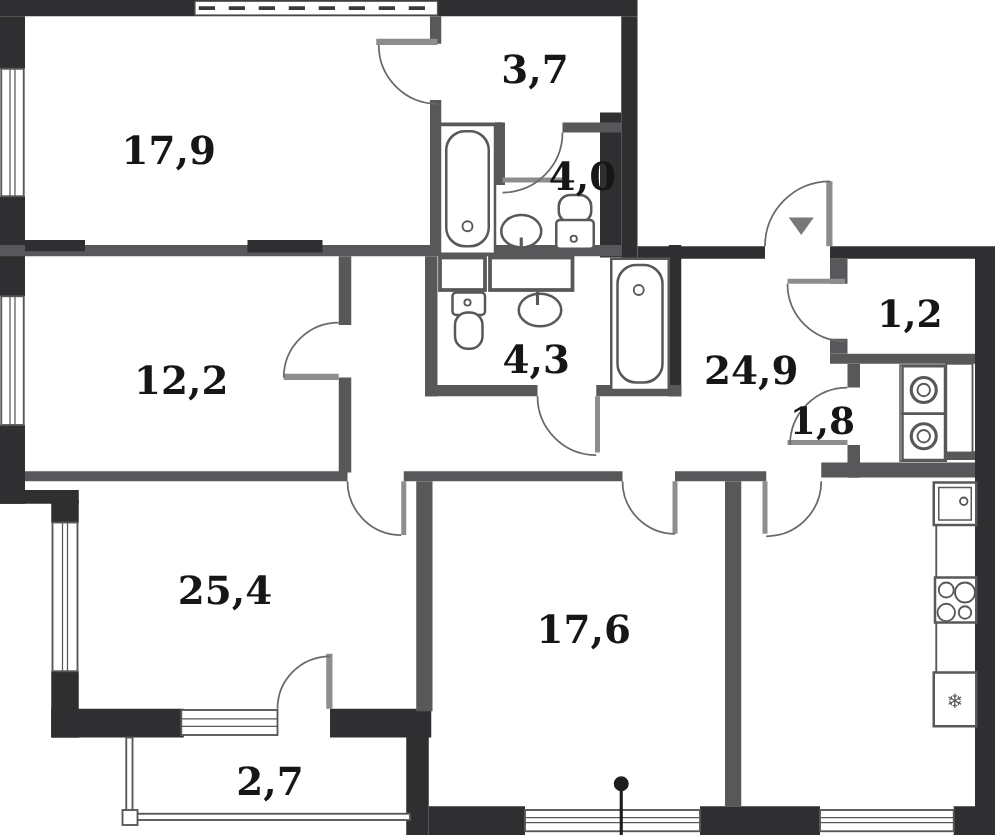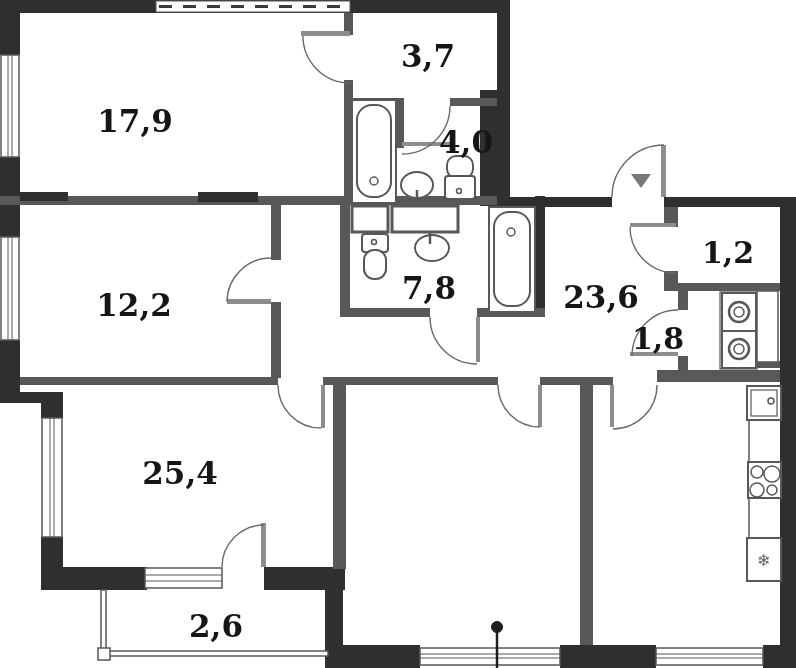--- a/index.html
+++ b/index.html
@@ -218,21 +218,22 @@
 
   <g stroke="#1d1d1d" fill="#1d1d1d">
     <circle cx="497" cy="627" r="5.5"></circle>
     <line x1="497" y1="632" x2="497" y2="668" stroke-width="2.5"></line>
   </g>
 </svg>
 
   <div class="room-label" style="left:135px;top:121px">17,9</div>
   <div class="room-label" style="left:428px;top:56px">3,7</div>
   <div class="room-label" style="left:466px;top:142px">4,0</div>
-  <div class="room-label" style="left:134px;top:305px">12,2</div>
-  <div class="room-label" style="left:429px;top:288px">7,8</div>
-  <div class="room-label" style="left:601px;top:297px">23,6</div>
+  <div class="room-label" style="left:145px;top:305px">12,2</div>
+  <div class="room-label" style="left:429px;top:288px">4,3</div>
+  <div class="room-label" style="left:601px;top:297px">24,9</div>
   <div class="room-label lbl-sm" style="left:728px;top:252px">1,2</div>
   <div class="room-label lbl-sm" style="left:658px;top:338px">1,8</div>
   <div class="room-label" style="left:180px;top:473px">25,4</div>
-  <div class="room-label" style="left:216px;top:626px">2,6</div>
+  <div class="room-label" style="left:467px;top:504px">17,6</div>
+  <div class="room-label" style="left:216px;top:626px">2,7</div>
 
 </div>
 
 </body></html>

